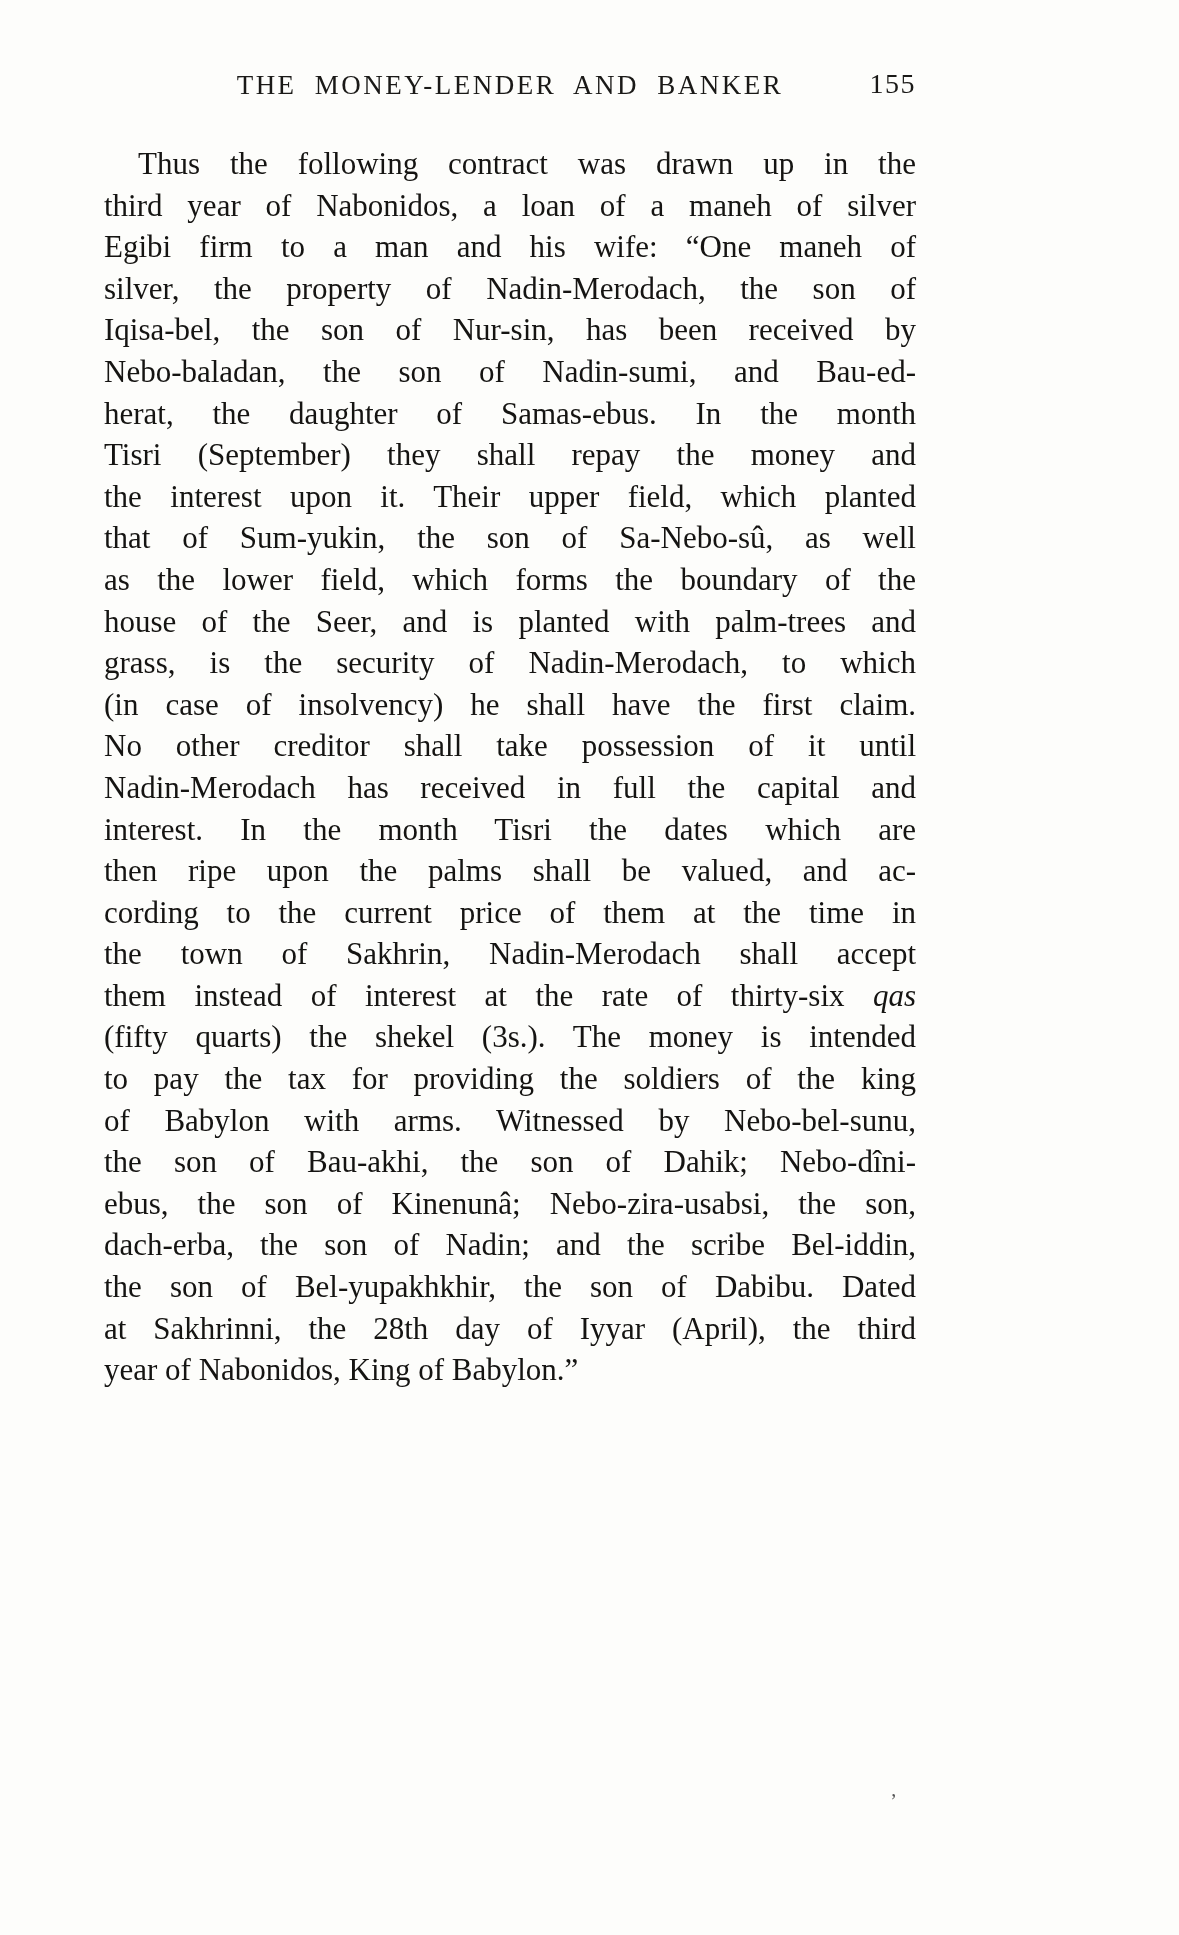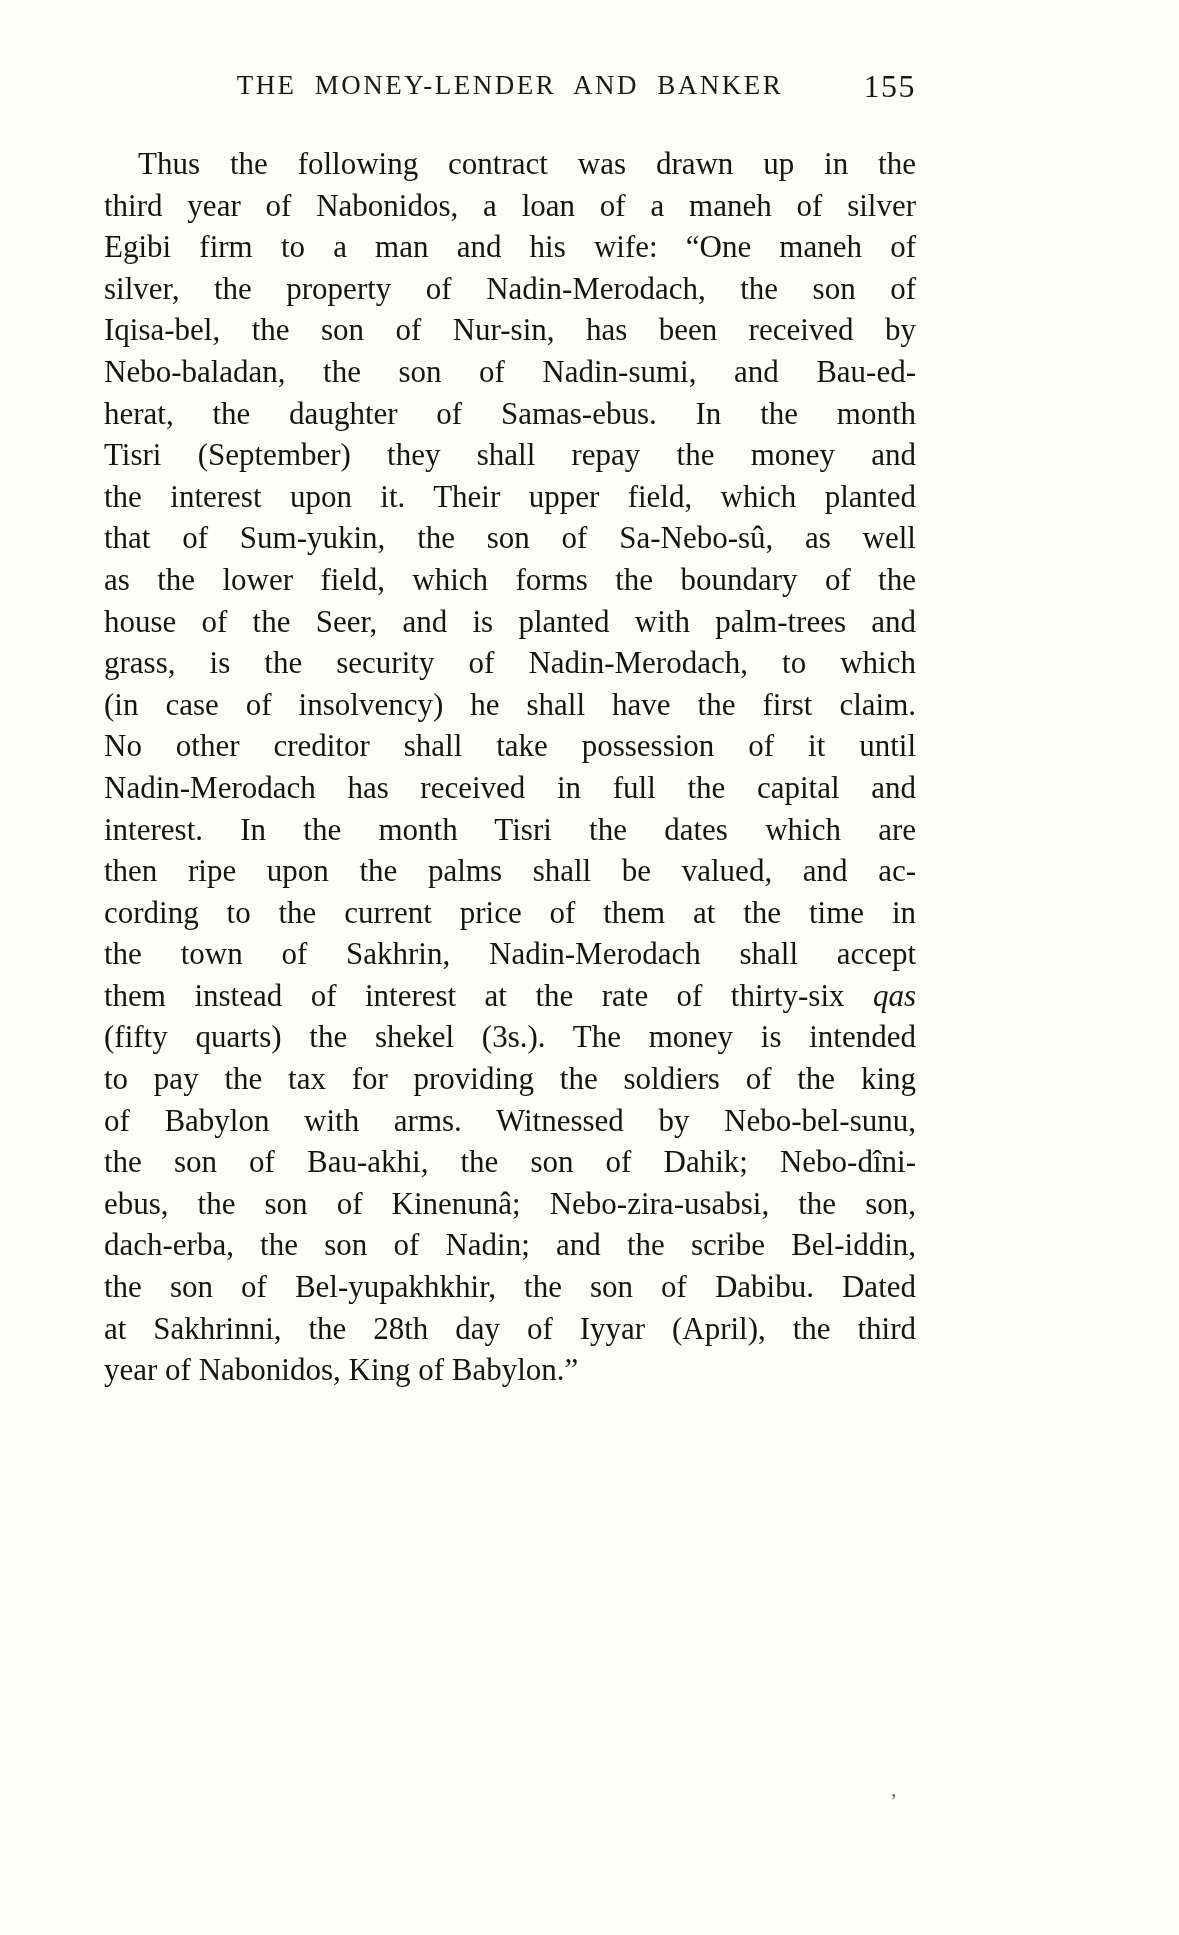--- a/index.html
+++ b/index.html
@@ -33,21 +33,21 @@
     position: absolute;
     left: 50%;
     top: 0;
     transform: translateX(-50%);
     white-space: nowrap;
   }
   .page-number {
     position: absolute;
     right: 0;
     top: -2px;
-    font-size: 32px;
+    font-size: 28px;
     letter-spacing: 1.5px;
     word-spacing: normal;
   }
   .body-text {
     margin-top: 27px;
     font-size: 31px;
     line-height: 41.6px;
   }
   .line {
     text-align: justify;

